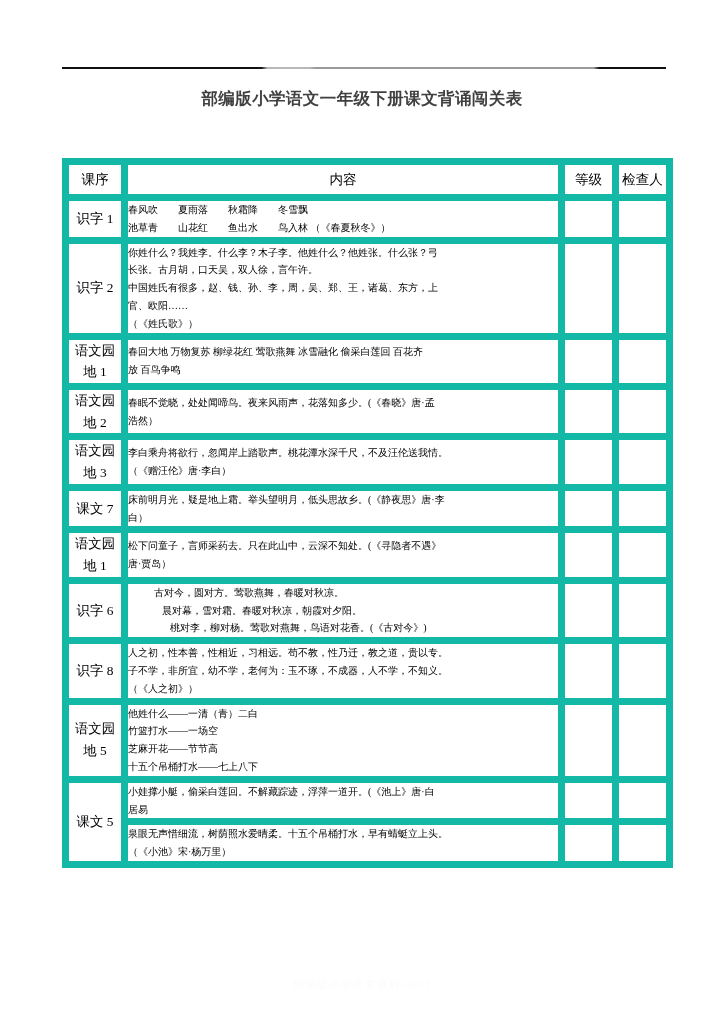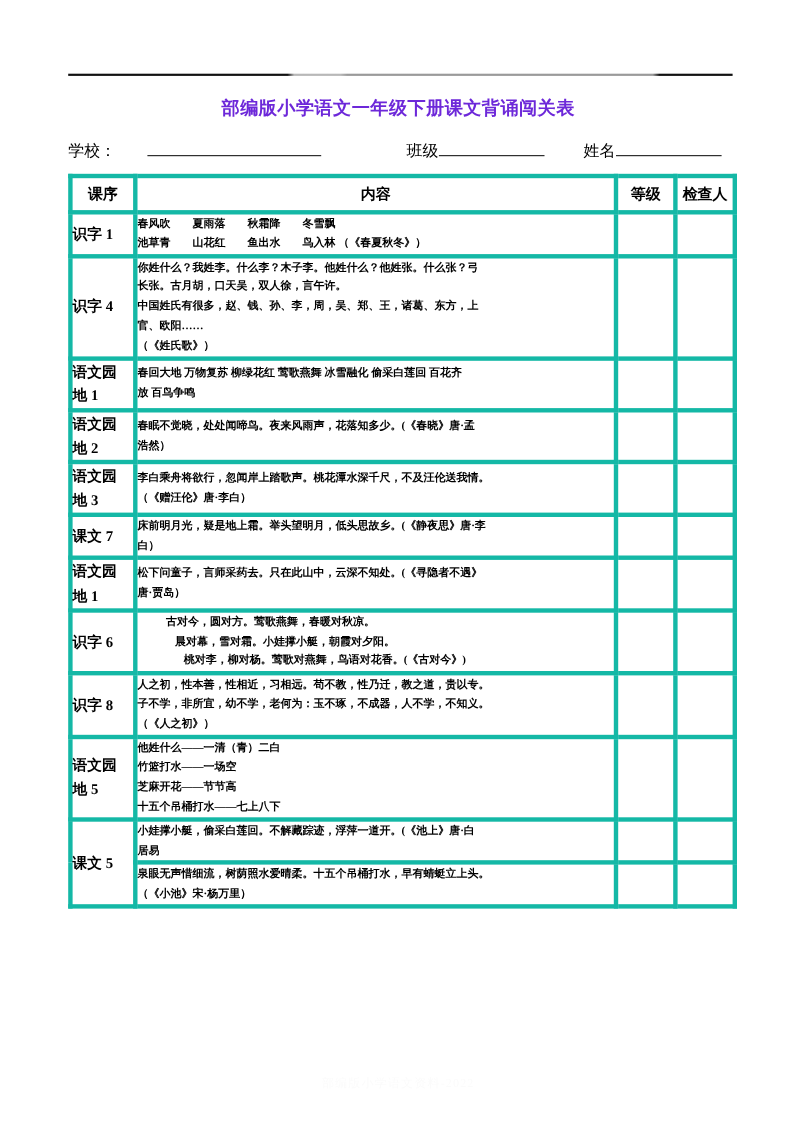--- a/index.html
+++ b/index.html
@@ -41,21 +41,21 @@
   
   .title {
     position: absolute;
     left: 0;
     top: 88px;
     width: 724px;
     text-align: center;
     font-size: 16.5px;
     font-weight: bold;
     letter-spacing: 0.4px;
-    color: #6d28d9;
+    color: #404040;
     font-family: Liberation Sans, sans-serif;
   }
 
   
   .info-line {
     position: absolute;
     left: 62px;
     top: 126px;
     width: 604px;
     height: 24px;
@@ -87,42 +87,43 @@
   table.main {
     position: absolute;
     left: 62px;
     top: 158px;
     width: 604px;
     border-collapse: collapse;
     table-layout: fixed;
     font-size: 12.6px;
   }
   table.main td, table.main th {
-    border: 4px solid #14b8a6;
+    border: 7px solid #14b8a6;
     padding: 0;
     vertical-align: middle;
-    font-weight: bold;
+    font-weight: normal;
   }
 
   col.c-order  { width: 59px; }
   col.c-body   { width: 437px; }
   col.c-grade  { width: 54px; }
   col.c-check  { width: 54px; }
 
   
   .hdr td {
     text-align: center;
     height: 29px;
     font-size: 13.6px;
     font-weight: bold;
     font-family: "Liberation Serif", "DejaVu Serif", serif;
   }
 
   
   .order {
+    text-align: center;
     font-size: 13.4px;
     font-weight: bold;
     line-height: 1.62;
     padding: 3px 2px;
     font-family: "Liberation Serif", "DejaVu Serif", serif;
   }
   .order .l2 { display: block; }
 
   
   .content {
@@ -153,23 +154,20 @@
 </style>
 </head>
 <body>
 
 <div class="page">
 
   <div class="top-rule"></div>
 
   <div class="title">部编版小学语文一年级下册课文背诵闯关表</div>
 
-  <div class="info-line">
-    <span class="fld"><span class="info-label">学校：</span><span class="sp-1"></span><span class="blank blank-school"></span></span><span class="sp-2"></span><span class="fld"><span class="info-label">班级</span><span class="blank blank-class"></span></span><span class="sp-3"></span><span class="fld"><span class="info-label">姓名</span><span class="blank blank-name"></span></span>
-  </div>
 
   <table class="main">
     <colgroup>
       <col class="c-order">
       <col class="c-body">
       <col class="c-grade">
       <col class="c-check">
     </colgroup>
     <tbody id="tbody">
       <tr class="hdr">
@@ -181,21 +179,21 @@
     <tr>
           <td class="order"><span>识字 1</span></td>
           <td class="content">
             <span class="ln">春风吹　　夏雨落　　秋霜降　　冬雪飘</span>
             <span class="ln">池草青　　山花红　　鱼出水　　鸟入林 （《春夏秋冬》）</span>
           </td>
           <td class="grade"></td>
           <td class="check"></td>
         </tr>
         <tr>
-          <td class="order"><span>识字 4</span></td>
+          <td class="order"><span>识字 2</span></td>
           <td class="content">
             <span class="ln">你姓什么？我姓李。什么李？木子李。他姓什么？他姓张。什么张？弓</span>
             <span class="ln">长张。古月胡，口天吴，双人徐，言午许。</span>
             <span class="ln">中国姓氏有很多，赵、钱、孙、李，周，吴、郑、王，诸葛、东方，上</span>
             <span class="ln">官、欧阳……</span>
             <span class="ln">（《姓氏歌》）</span>
           </td>
           <td class="grade"></td>
           <td class="check"></td>
         </tr>
@@ -241,21 +239,21 @@
             <span class="ln">松下问童子，言师采药去。只在此山中，云深不知处。(《寻隐者不遇》</span>
             <span class="ln">唐·贾岛）</span>
           </td>
           <td class="grade"></td>
           <td class="check"></td>
         </tr>
         <tr>
           <td class="order"><span>识字 6</span></td>
           <td class="content">
             <span class="ln ind1">古对今，圆对方。莺歌燕舞，春暖对秋凉。</span>
-            <span class="ln ind2">晨对幕，雪对霜。小娃撑小艇，朝霞对夕阳。</span>
+            <span class="ln ind2">晨对幕，雪对霜。春暖对秋凉，朝霞对夕阳。</span>
             <span class="ln ind3">桃对李，柳对杨。莺歌对燕舞，鸟语对花香。(《古对今》)</span>
           </td>
           <td class="grade"></td>
           <td class="check"></td>
         </tr>
         <tr>
           <td class="order"><span>识字 8</span></td>
           <td class="content">
             <span class="ln">人之初，性本善，性相近，习相远。苟不教，性乃迁，教之道，贵以专。</span>
             <span class="ln">子不学，非所宜，幼不学，老何为：玉不琢，不成器，人不学，不知义。</span>

